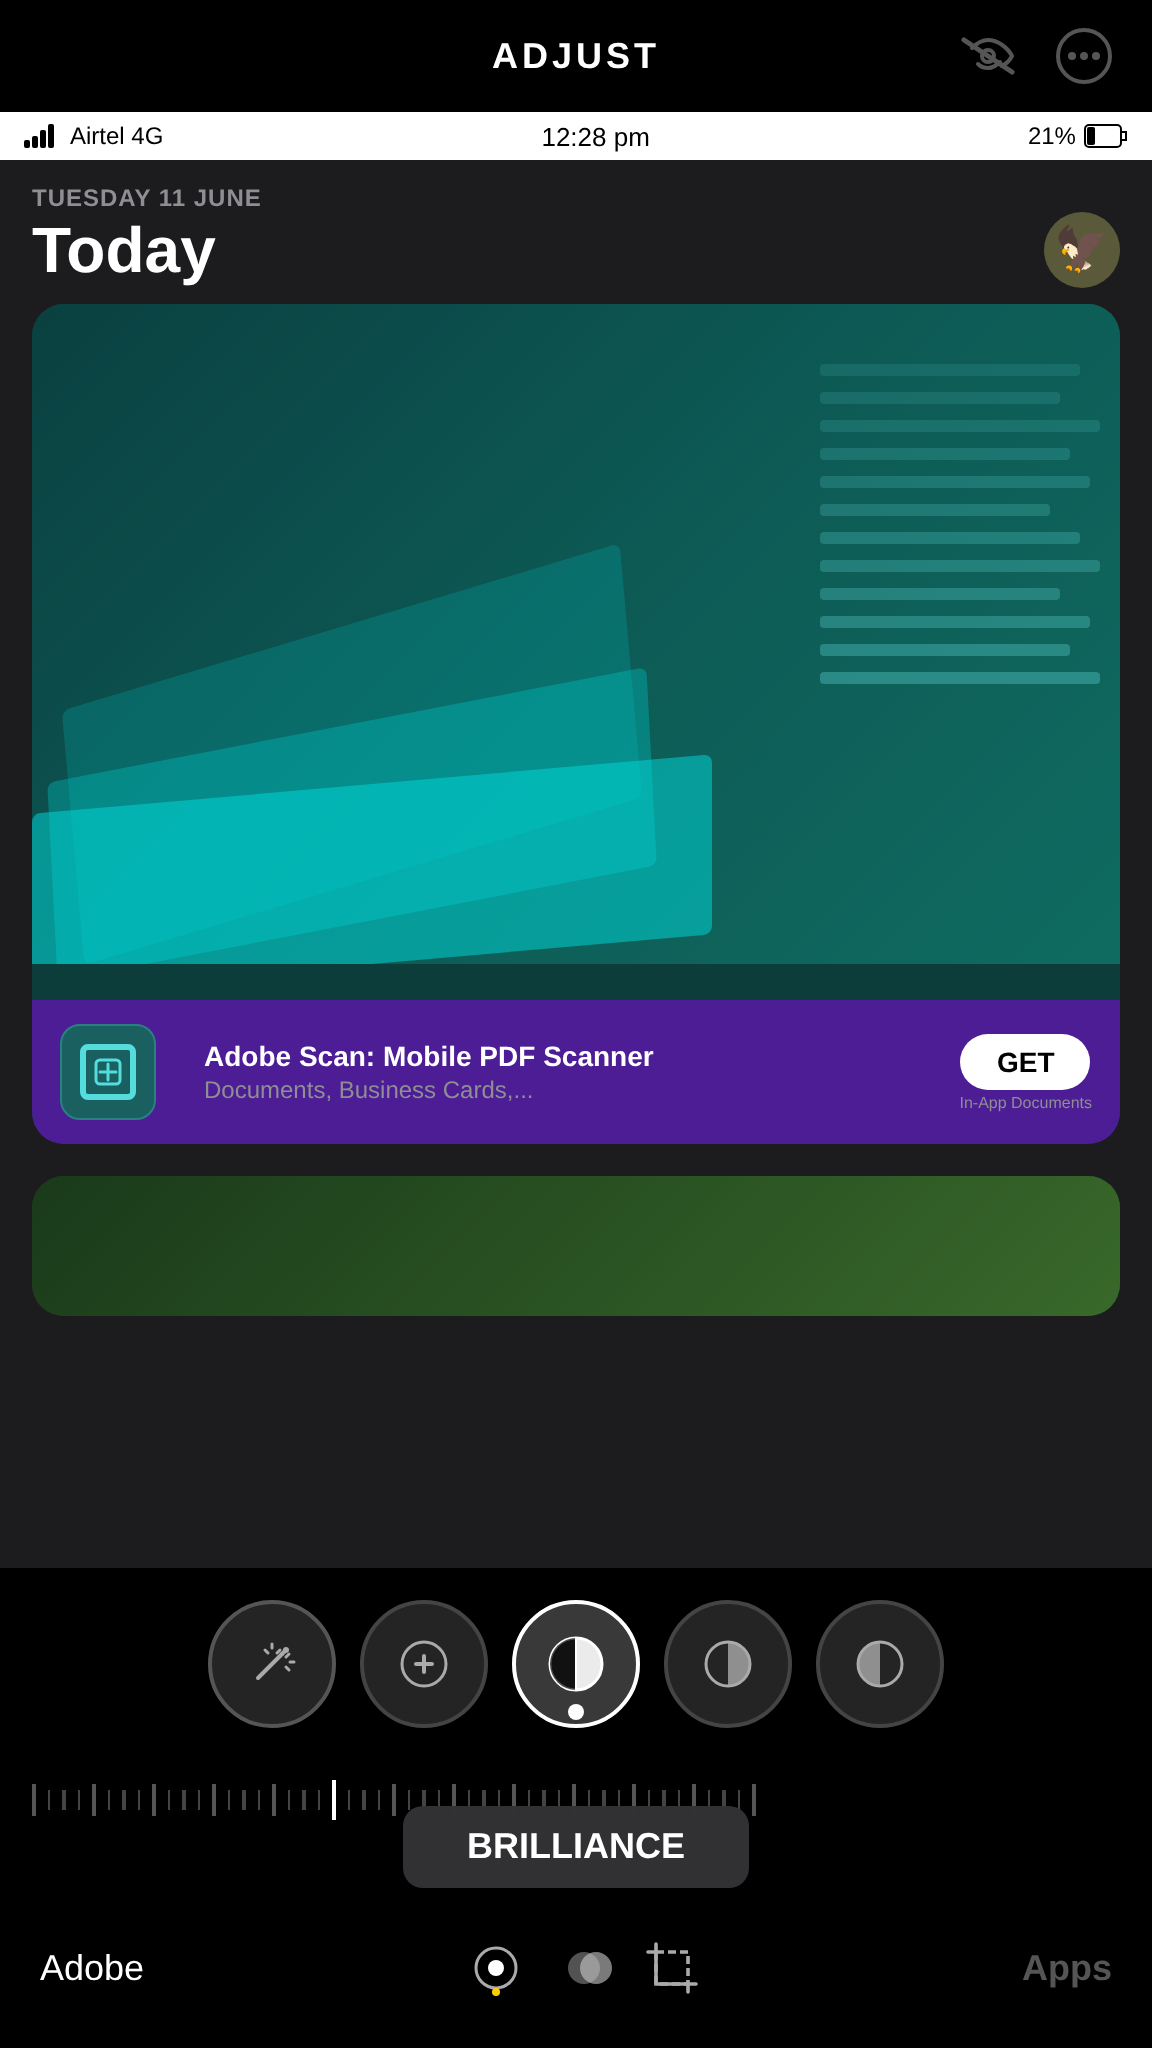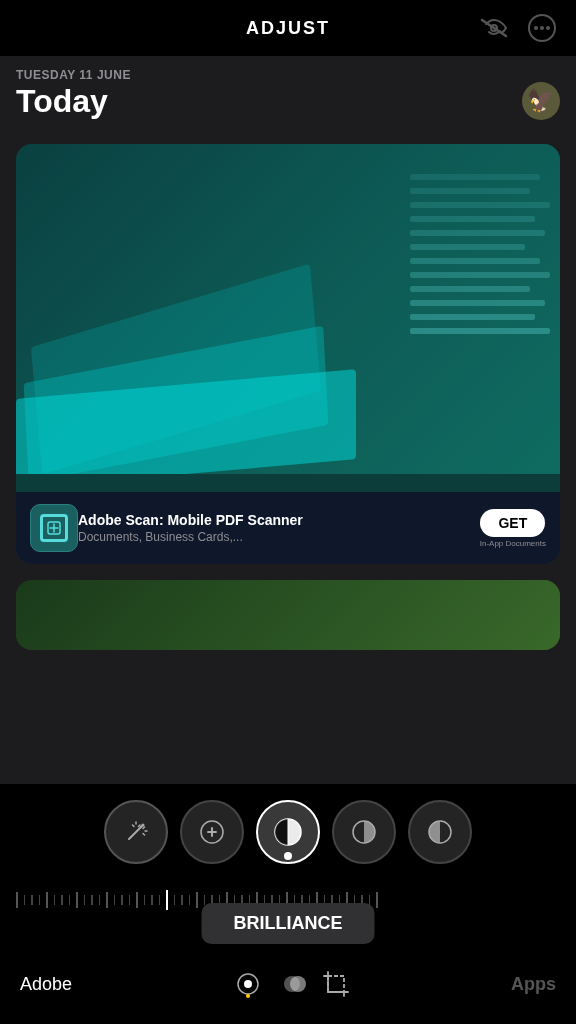--- a/index.html
+++ b/index.html
@@ -107,21 +107,21 @@
     }
 
     
     .appstore-content {
       background: #1c1c1e;
       height: calc(100% - 24px);
       overflow: hidden;
     }
 
     .appstore-header {
-      padding: 12px 16px 24px;
+      padding: 12px 16px 8px;
     }
 
     .date-label {
       color: #8e8e93;
       font-size: 12px;
       font-weight: 600;
       letter-spacing: 0.5px;
       text-transform: uppercase;
     }
 
@@ -229,25 +229,25 @@
       font-weight: 800;
       line-height: 1.1;
     }
 
     
     .app-info-row {
       position: absolute;
       bottom: 0;
       left: 0;
       right: 0;
-      background: #0f172a;
+      background: #4c1d95;
       padding: 12px 14px;
       display: flex;
       align-items: center;
-      gap: 0;
+      gap: 24px;
     }
 
     .app-icon-box {
       width: 48px;
       height: 48px;
       border-radius: 10px;
       background: #1a6060;
       display: flex;
       align-items: center;
       justify-content: center;
@@ -506,20 +506,40 @@
         <circle cx="9" cy="15" r="2" fill="#555"></circle>
         <circle cx="15" cy="15" r="2" fill="#555"></circle>
         <circle cx="21" cy="15" r="2" fill="#555"></circle>
       </svg>
     </div>
   </div>
 </div>
 
 <div class="app-store-area">
 
+  <div class="phone-status">
+    <div class="status-left">
+      <div class="signal-bars">
+        <div class="signal-bar" style="height:4px;"></div>
+        <div class="signal-bar" style="height:6px;"></div>
+        <div class="signal-bar" style="height:9px;"></div>
+        <div class="signal-bar" style="height:12px;"></div>
+      </div>
+      <span style="font-size:12px; font-weight:500; margin-left:4px;">Airtel 4G</span>
+    </div>
+    <span class="status-center">12:28 pm</span>
+    <div class="status-right">
+      <span>21%</span>
+      <svg width="22" height="12" viewBox="0 0 22 12">
+        <rect x="0.5" y="0.5" width="18" height="11" rx="2" stroke="#000" stroke-width="1" fill="none"></rect>
+        <rect x="1.5" y="1.5" width="4" height="9" rx="1" fill="#000"></rect>
+        <path d="M19 4 L21 4 L21 8 L19 8" stroke="#000" stroke-width="1" fill="none"></path>
+      </svg>
+    </div>
+  </div>
 
   <div class="appstore-content">
 
     <div class="appstore-header">
       <div class="date-label">TUESDAY 11 JUNE</div>
       <div class="today-row">
         <div class="today-title">Today</div>
         <div class="avatar-circle">🦅</div>
       </div>
     </div>

